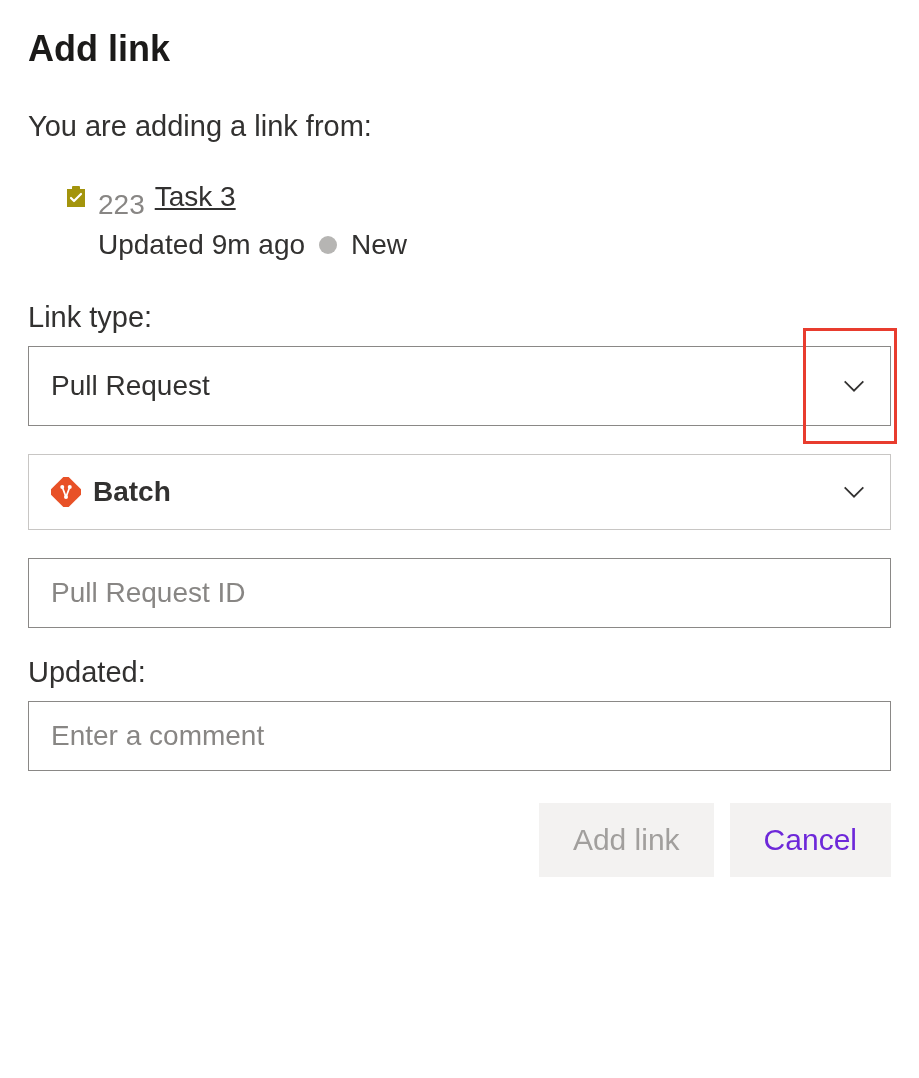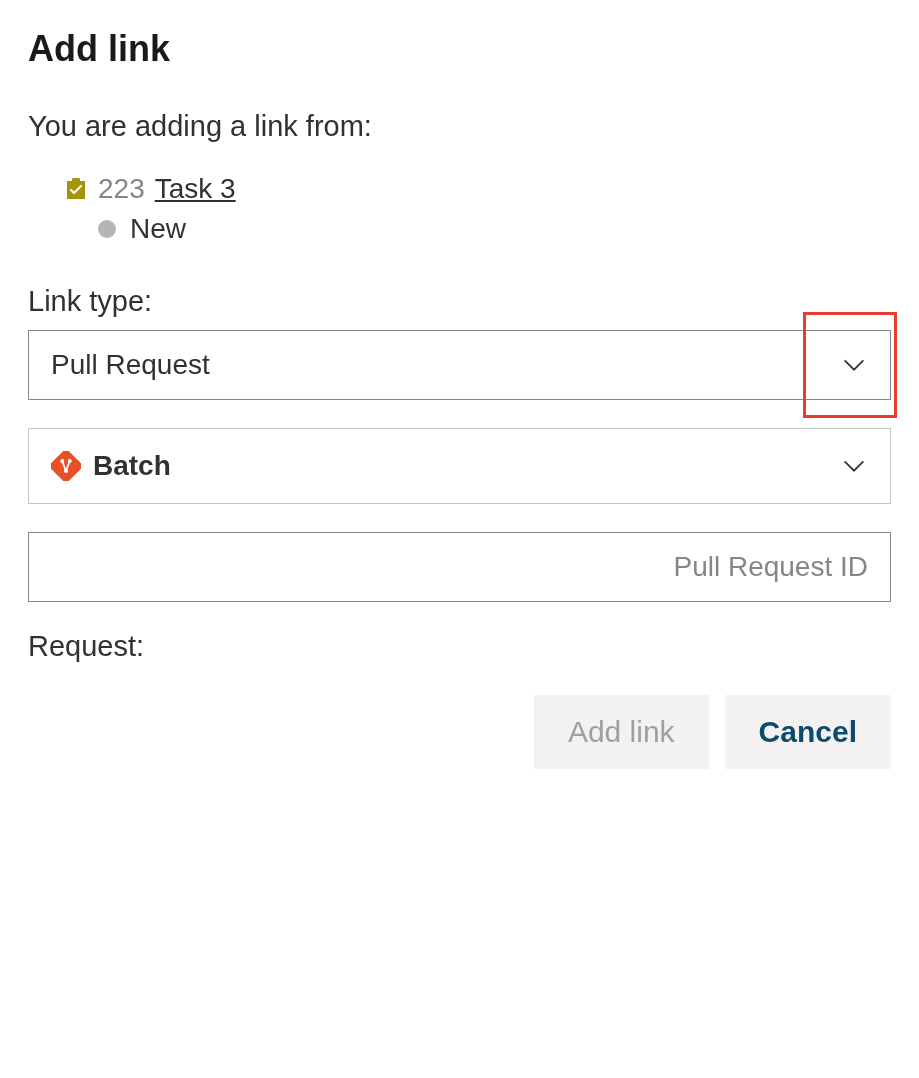--- a/index.html
+++ b/index.html
@@ -42,20 +42,21 @@
     display: inline-flex;
     align-items: center;
     justify-content: center;
   }
   .task-icon svg {
     width: 24px;
     height: 24px;
   }
   .work-item-id {
     color: #888684;
+    margin-top: 16px;
   }
   .work-item-title {
     color: #323130;
     text-decoration: underline;
   }
   .work-item-meta {
     padding-left: 34px;
     display: flex;
     align-items: center;
     gap: 14px;
@@ -76,21 +77,21 @@
     color: #323130;
   }
   .field-group {
     margin-bottom: 28px;
   }
   .select-wrapper {
     position: relative;
   }
   .select-box {
     width: 100%;
-    height: 70px;
+    height: 80px;
     border: 1px solid #8a8886;
     background: #ffffff;
     display: flex;
     align-items: center;
     padding: 0 22px;
     font-size: 28px;
     color: #323130;
     cursor: pointer;
   }
   .select-box-repo {
@@ -142,41 +143,40 @@
   }
   .text-input {
     width: 100%;
     height: 70px;
     border: 1px solid #8a8886;
     background: #ffffff;
     padding: 0 22px;
     font-size: 28px;
     color: #323130;
     font-family: inherit;
-    text-align: right;
   }
   .text-input::placeholder {
     color: #888684;
   }
   .button-row {
     display: flex;
     justify-content: flex-end;
     gap: 16px;
     margin-top: 32px;
   }
   .btn {
     height: 74px;
     padding: 0 34px;
     font-size: 30px;
     border: none;
     background: #f3f2f1;
     font-family: inherit;
     cursor: pointer;
-    font-weight: 700;
-    color: #0c4a6e;
+    font-weight: 400;
+    color: #6d28d9;
   }
   .btn.disabled {
     color: #a19f9d;
     font-weight: 400;
     cursor: default;
   }
 </style>
 </head>
 <body>
 
@@ -190,20 +190,21 @@
       <svg viewBox="0 0 24 24">
         <rect x="3" y="4" width="18" height="18" fill="#a3940c"></rect>
         <rect x="8" y="1" width="8" height="5" rx="1" fill="#a3940c"></rect>
         <path d="M7 13 L10 16 L17 9" stroke="#ffffff" stroke-width="2.2" fill="none" stroke-linecap="round" stroke-linejoin="round"></path>
       </svg>
     </span>
     <span class="work-item-id">223</span>
     <span class="work-item-title">Task 3</span>
   </div>
   <div class="work-item-meta">
+    <span>Updated 9m ago</span>
     <span class="dot"></span>
     <span>New</span>
   </div>
 </div>
 
 <div class="field-group">
   <div class="field-label">Link type:</div>
   <div class="select-wrapper">
     <div class="select-box">
       <div class="content">
@@ -239,19 +240,20 @@
         </svg>
     </span>
   </div>
 </div>
 
 <div class="field-group">
   <input type="text" class="text-input" placeholder="Pull Request ID" style="">
 </div>
 
 <div class="field-group">
-  <div class="field-label">Request:</div>
+  <div class="field-label">Updated:</div>
+  <input type="text" class="text-input" placeholder="Enter a comment" style="">
 </div>
 
 <div class="button-row">
   <button class="btn disabled">Add link</button>
   <button class="btn">Cancel</button>
 </div>
 
 </body></html>

